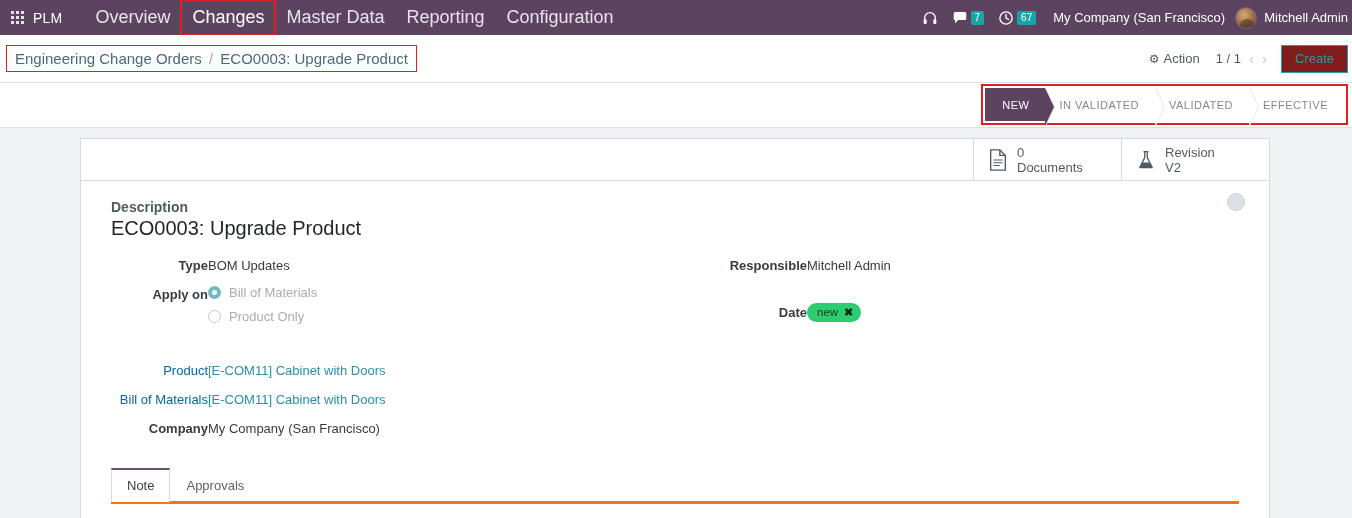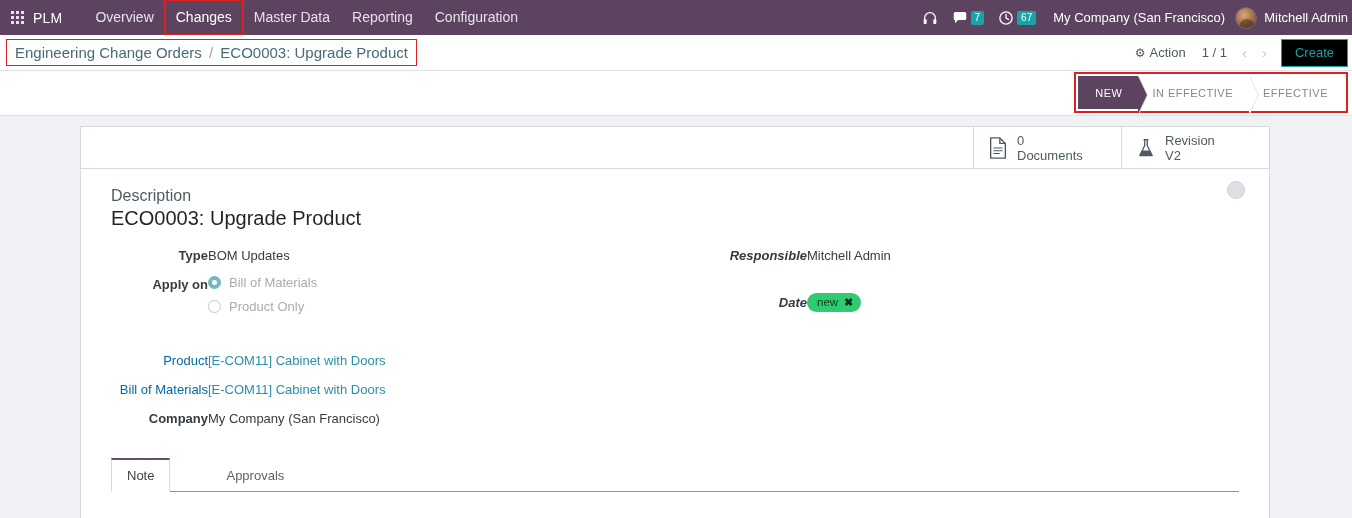--- a/index.html
+++ b/index.html
@@ -18,21 +18,21 @@
     position: relative;
   }
   .apps-grid {
     display: grid; grid-template-columns: repeat(3, 3px);
     grid-template-rows: repeat(3, 3px); gap: 2px;
     margin-left: 11px; margin-right: 9px;
   }
   .apps-grid i { display: block; width: 3px; height: 3px; background: #e6e0e8; }
   .brand { font-size: 14px; color: #ffffff; margin-right: 22px; letter-spacing: .2px; }
   .nav-item {
-    padding: 8px 11px; font-size: 14px; color: #e8e2ea;
+    padding: 8px 11px; font-size: 18px; color: #e8e2ea;
     white-space: nowrap; line-height: 19px;
   }
   .nav-item.highlighted { outline: 2px solid #e02020; outline-offset: -1px; color: #ffffff; }
   .nav-right { margin-left: auto; display: flex; align-items: center; height: 100%; }
   .nav-icon-wrap { position: relative; display: flex; align-items: center; padding: 0 7px; height: 100%; }
   .badge {
     background: #19a5a5; color: #ffffff; font-size: 10px;
     border-radius: 2px; padding: 1px 4px; margin-left: 3px;
     line-height: 12px; font-weight: 500;
   }
@@ -45,39 +45,39 @@
     position: relative;
   }
   .user-avatar::after {
     content:''; position:absolute; left:4px; top:11px; width:14px; height:12px;
     border-radius: 50% 50% 0 0; background: rgba(40,30,25,.45);
   }
   .user-name { font-size: 13px; color: #ffffff; white-space: nowrap; }
 
   
   .control-panel {
-    height: 36px; background: #ffffff; border-bottom: 1px solid #dfe1e5;
+    height: 48px; background: #ffffff; border-bottom: 1px solid #dfe1e5;
     display: flex; align-items: center; position: relative;
   }
   .breadcrumb {
     margin-left: 6px; font-size: 15px; color: #4a6a7a;
     border: 1px solid #e02020; padding: 4px 8px; line-height: 17px;
     white-space: nowrap;
   }
   .bc-sep { color: #9aa3ab; padding: 0 3px; }
   .cp-right { margin-left: auto; display: flex; align-items: center; height: 100%; padding-right: 4px; }
   .action-btn {
     display: flex; align-items: center; gap: 4px;
     font-size: 13px; color: #4f5b63; padding: 0 12px; white-space: nowrap;
   }
   .gear { font-size: 12px; }
-  .pager { font-size: 13px; color: #4f5b63; display: flex; align-items: center; gap: 15px; padding: 0 4px; }
+  .pager { font-size: 13px; color: #4f5b63; display: flex; align-items: center; gap: 8px; padding: 0 4px; }
   .pager-nav { color: #c3c9ce; font-size: 15px; }
   .create-btn {
-    border: 1px solid #19a5a5; color: #17a2a2; background: #000000;
+    border: 1px solid #19a5a5; color: #17a2a2; background: #7f1d1d;
     font-size: 13px; padding: 5px 13px; margin-left: 10px;
     line-height: 16px; white-space: nowrap;
   }
 
   
   .statusbar-row {
     height: 45px; background: #ffffff; border-bottom: 1px solid #dfe1e5;
     position: relative;
   }
   .statusbar-box {
@@ -121,32 +121,32 @@
   .stat-text { display: flex; flex-direction: column; line-height: 15px; }
   .stat-val { font-size: 13px; color: #4f5b63; }
   .stat-label { font-size: 13px; color: #4f5b63; }
 
   .sheet-body { padding: 18px 30px 0 30px; position: relative; }
   .avatar-placeholder {
     position: absolute; right: 24px; top: 12px;
     width: 18px; height: 18px; border-radius: 50%;
     background: #dde0e4; border: 1px solid #cfd3d8;
   }
-  .desc-label { font-size: 16px; color: #4f5b63; font-weight: normal; margin-bottom: 2px; }
+  .desc-label { font-size: 14px; color: #4f5b63; font-weight: bold; margin-bottom: 2px; }
   .title-h1 { font-size: 20px; color: #1f2429; font-weight: normal; margin-bottom: 16px; }
 
   .cols { display: flex; }
   .col { width: 50%; }
   .col-right { padding-left: 50px; }
 
   .frow { display: flex; align-items: flex-start; margin-bottom: 10px; text-align: right; }
   .flabel { font-size: 13px; color: #353c42; font-weight: bold; flex: none; line-height: 19px; }
   .flabel.dim { color: #0369a1; font-weight: normal; }
   .col-left .flabel { width: 97px; }
-  .col-right .flabel { width: 82px; font-style: italic; }
+  .col-right .flabel { width: 82px; }
   .fval { font-size: 13px; color: #353c42; line-height: 19px; }
   .fval.link { color: #2a8fa8; }
   .sup-q { font-size: 9px; vertical-align: super; color: #353c42; font-weight: normal; }
 
   .radio-row { display: flex; align-items: center; gap: 8px; margin-bottom: 9px; }
   .radio {
     width: 13px; height: 13px; border-radius: 50%;
     border: 1px solid #c3c9ce; background: #ffffff; flex: none; position: relative;
   }
   .radio.on { border: 4px solid #17a2a2; background: #ffffff; }
@@ -157,21 +157,21 @@
   .spacer-20 { height: 18px; }
   .tag-pill {
     display: inline-flex; align-items: center; gap: 6px;
     background: #2ecc71; color: #11381f; font-size: 11.5px;
     border-radius: 10px; padding: 3px 8px 3px 10px; line-height: 13px;
   }
   .tag-x { color: #0d2f19; font-size: 11px; font-weight: bold; }
 
   
   .notebook { margin-top: 20px; padding-left: 30px; }
-  .tabs { display: flex; border-bottom: 1px solid #f97316; gap: 40px; }
+  .tabs { display: flex; border-bottom: 3px solid #f97316; }
   .tab {
     font-size: 13px; color: #5a646c; padding: 8px 15px 7px 15px;
     border: 1px solid transparent; margin-bottom: -1px; line-height: 17px;
   }
   .tab.active {
     color: #3b4248; background: #ffffff;
     border-color: #d6d9dd; border-bottom-color: #ffffff;
     border-top: 2px solid #6b4d70; padding-top: 7px;
   }
   .note-area { padding: 24px 0 0 2px; min-height: 70px; }
@@ -251,21 +251,26 @@
 </div>
 
 <div class="statusbar-row">
   <div class="statusbar-box">
     <div class="status-pill active">
       <span>NEW</span>
       <span class="arrow-line"></span>
       <span class="arrow"></span>
     </div>
     <div class="status-pill">
-      <span>IN EFFECTIVE</span>
+      <span>IN VALIDATED</span>
+      <span class="arrow-line"></span>
+      <span class="arrow"></span>
+    </div>
+    <div class="status-pill">
+      <span>VALIDATED</span>
       <span class="arrow-line"></span>
       <span class="arrow"></span>
     </div>
     <div class="status-pill">
       <span>EFFECTIVE</span>
     </div>
   </div>
 </div>
 
 <div class="sheet-wrap">

